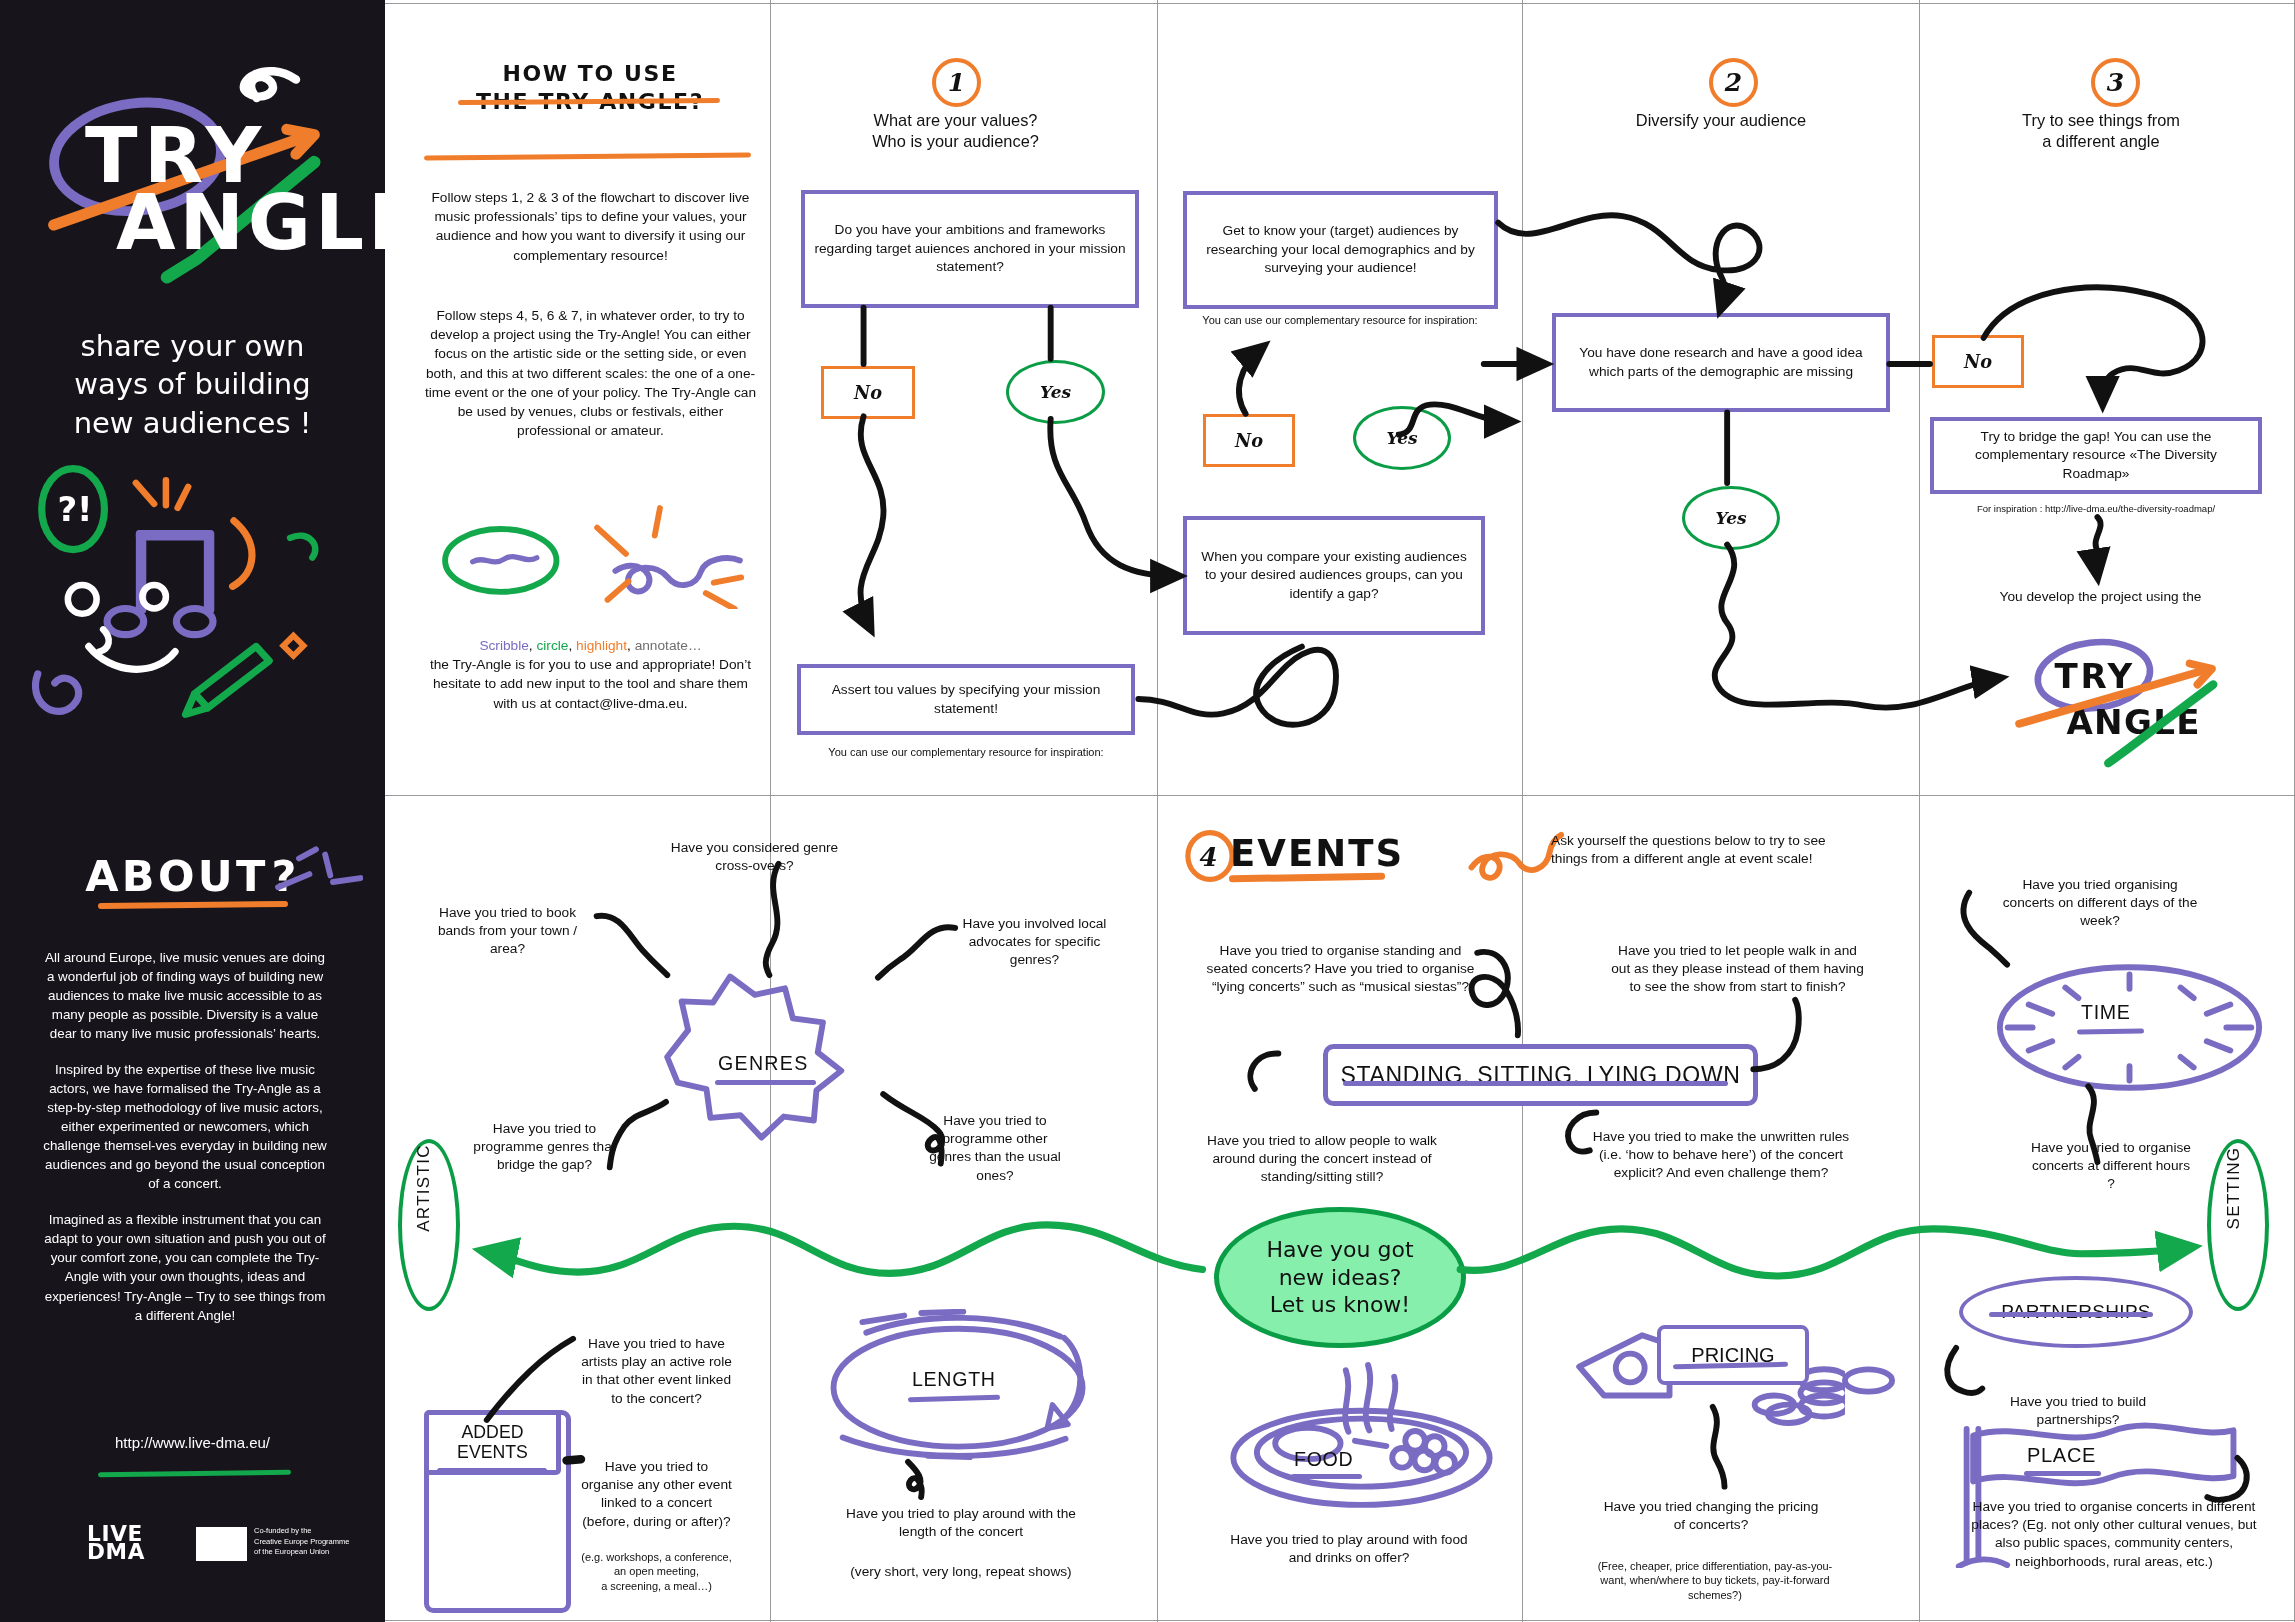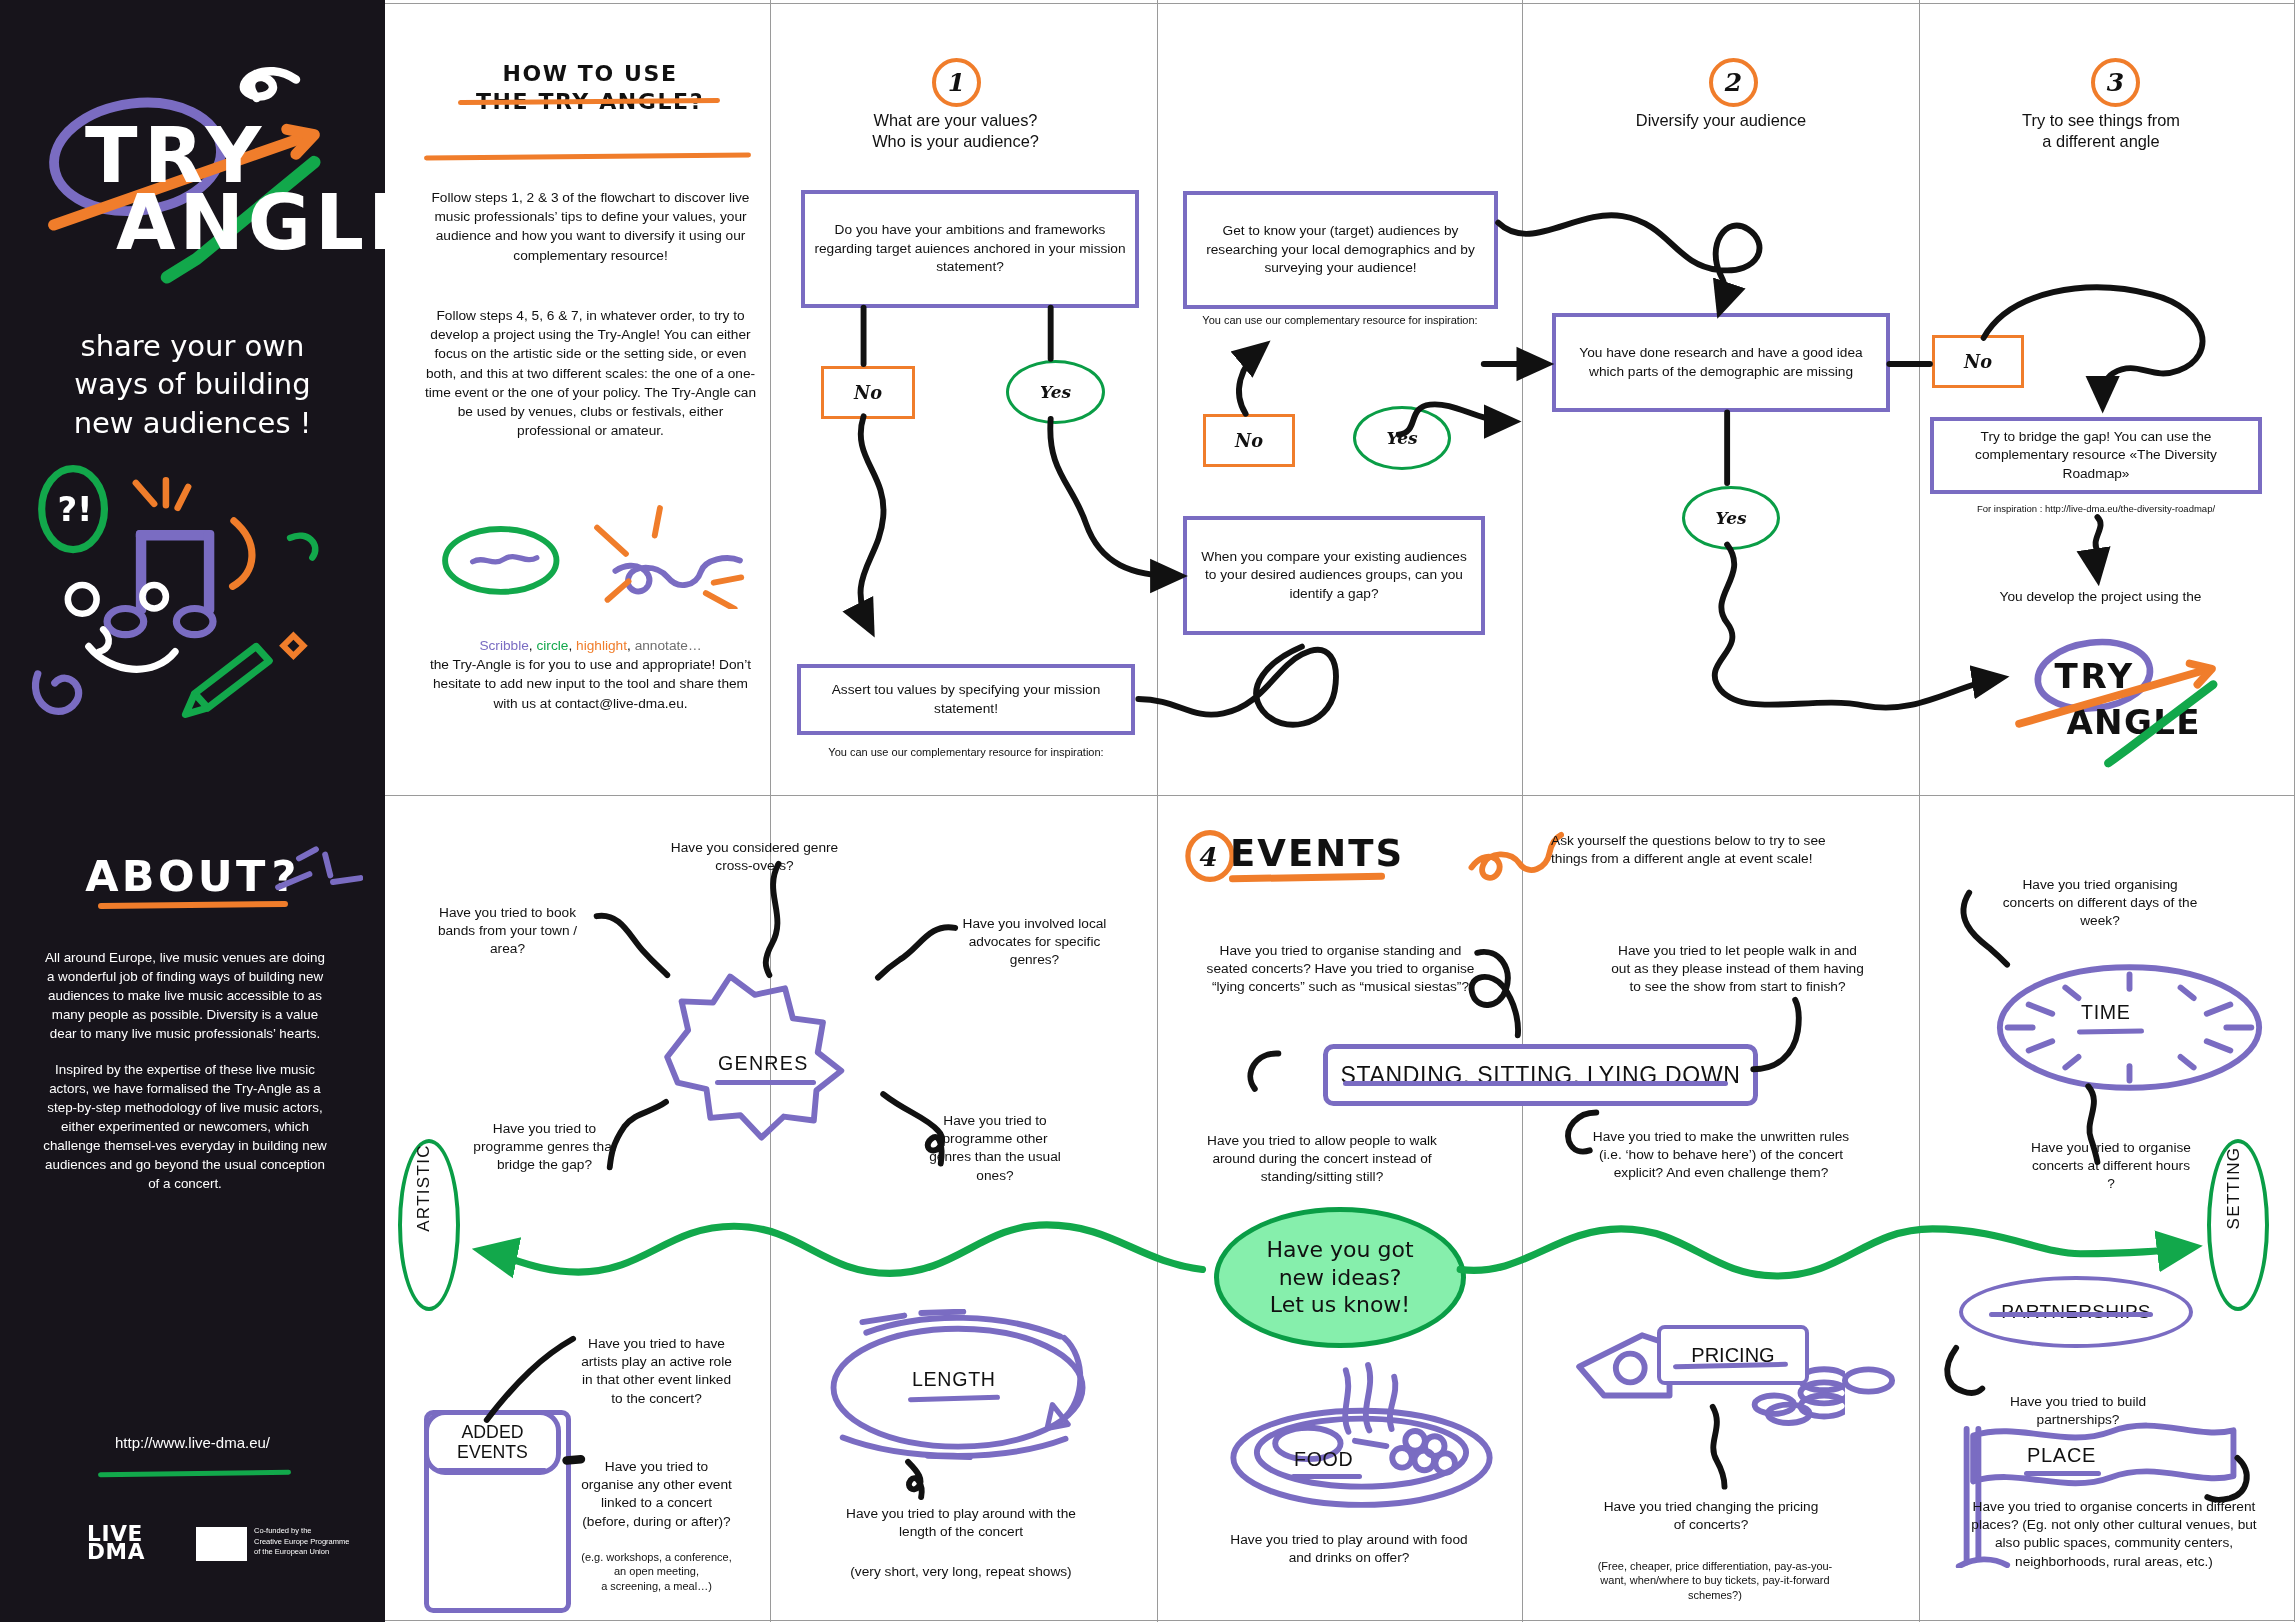--- a/index.html
+++ b/index.html
@@ -79,21 +79,21 @@
   .ideabubble{position:absolute;left:1214px;top:1207px;width:242px;height:131px;border:5.2px solid #0a9d46;
      border-radius:50%;background:#86efac;display:flex;align-items:center;justify-content:center;text-align:center;
      color:#111;font-size:22px;line-height:1.25;font-family:"DejaVu Sans",sans-serif;}
 
   .axisoval{position:absolute;border:4.6px solid #0a9d46;border-radius:50%;background:#fff;}
   .axislabel{position:absolute;color:#111;font-size:17px;letter-spacing:1.3px;}
 
   .addedbox{position:absolute;left:424px;top:1410px;width:137px;height:193px;border:5.2px solid #7a6cc2;
      border-radius:9.2px;background:#fff;}
   .addedbox-head{position:absolute;left:424px;top:1410px;width:137px;height:65px;border:5.2px solid #7a6cc2;
-     border-radius:21px;background:#fff;display:flex;align-items:center;justify-content:center;text-align:center;
+     border-radius:5px;background:#fff;display:flex;align-items:center;justify-content:center;text-align:center;
      color:#111;font-size:17.7px;line-height:1.1;box-sizing:border-box;}
   .addedbox-ul{position:absolute;left:437px;top:1468px;width:110px;height:5.2px;background:#7a6cc2;border-radius:2.6px;}
 
   .pricebox{position:absolute;left:1657px;top:1325px;width:144px;height:52px;border:4.6px solid #7a6cc2;
      border-radius:7.9px;background:#fff;display:flex;align-items:center;justify-content:center;color:#111;font-size:20px;}
   .pricebox-ul{position:absolute;left:1673px;top:1363px;width:115px;height:5.2px;background:#7a6cc2;border-radius:2.6px;transform:rotate(-1.2deg);}
 
   .partoval{position:absolute;left:1959px;top:1276px;width:226px;height:64px;border:4.6px solid #7a6cc2;border-radius:50%;background:#fff;
      display:flex;align-items:center;justify-content:center;color:#111;font-size:19px;letter-spacing:0.3px;}
   .partoval-ul{position:absolute;left:1989px;top:1312px;width:164px;height:5.2px;background:#7a6cc2;border-radius:2.6px;}
@@ -166,20 +166,21 @@
     <span class="about-head" style="color:#fff;">?</span>
   </div>
   <div class="about-underline"></div>
   <svg style="position:absolute;left:265px;top:844px;" width="98" height="59" viewBox="0 0 150 90">
     <path d="M20 66 L 68 46 M52 22 L 78 8 M92 16 L 100 48 M104 58 L 146 52" stroke="#7a6cc2" stroke-width="9" stroke-linecap="round"></path>
   </svg>
 
   <div class="about-body">
     <p>All around Europe, live music venues are doing a wonderful job of finding ways of building new audiences to make live music accessible to as many people as possible. Diversity is a value dear to many live music professionals’ hearts.</p>
     <p>Inspired by the expertise of these live music actors, we have formalised the Try-Angle as a step-by-step methodology of live music actors, either experimented or newcomers, which challenge themsel-ves everyday in building new audiences and go beyond the usual conception of a concert.</p>
+    <p>Imagined as a flexible instrument that you can adapt to your own situation and push you out of your comfort zone, you can complete the Try-Angle with your own thoughts, ideas and experiences! Try-Angle – Try to see things from a different Angle!</p>
   </div>
 
   <div class="site-url">http://www.live-dma.eu/</div>
   <div class="url-underline"></div>
   <div class="livedma" style="white-space:pre-line;">LIVE
 DMA</div>
   <div class="eu-flag"></div>
   <div class="eu-text" style="white-space:pre-line;">Co-funded by the
 Creative Europe Programme
 of the European Union</div>

